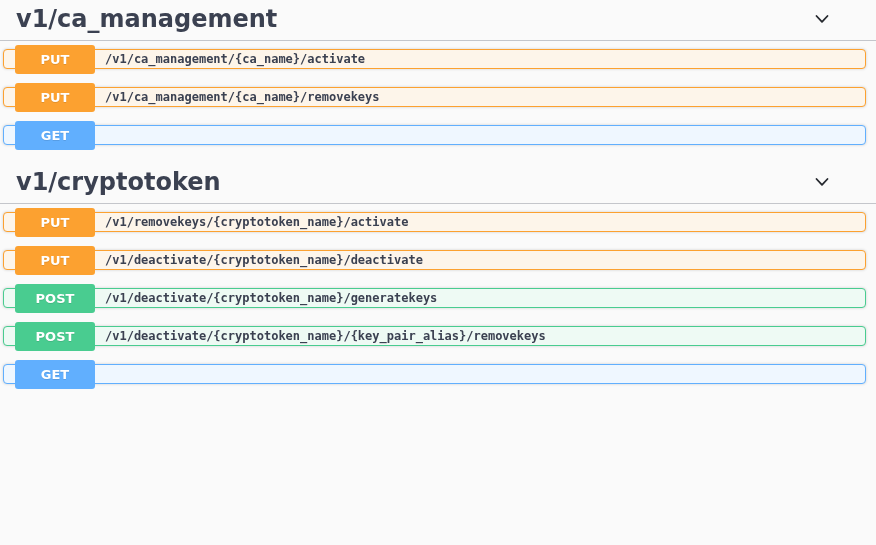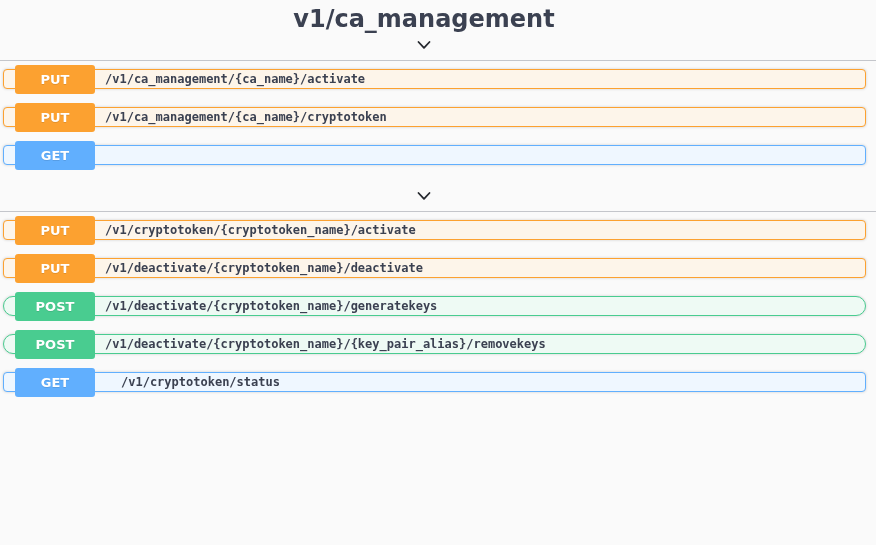--- a/index.html
+++ b/index.html
@@ -18,21 +18,20 @@
   
   .tag-section + .tag-section { margin-top: 6px; }
 
   .tag-header {
     display: flex;
     align-items: center;
     justify-content: space-between;
     padding: 3px 44px 5px 16px;
     border-bottom: 1px solid rgba(59, 65, 81, 0.28);
     cursor: pointer;
-    flex-direction: column;
   }
   .tag-title {
     margin: 0;
     font-family: "DejaVu Sans", sans-serif;
     font-size: 24px;
     font-weight: 700;
     line-height: 32px;
     color: var(--text, #3b4151);
   }
   .toggle-btn {
@@ -55,21 +54,21 @@
     height: 20px;
     margin-bottom: 18px;
     border: 1px solid #ccc;
     border-radius: 4px;
     box-shadow: 0 0 3px rgba(0, 0, 0, 0.18);
     padding-left: 11px;
     cursor: pointer;
   }
   .op-row.method-put  { background: var(--put_bg, #fdf5ea);  border-color: var(--put, #fca130); }
   .op-row.method-get  { background: var(--get_bg, #eff7ff);  border-color: var(--get, #61affe); gap: 16px; }
-  .op-row.method-post { background: var(--post_bg, #eefaf4); border-color: var(--post, #49cc90); border-radius: 17px; }
+  .op-row.method-post { background: var(--post_bg, #eefaf4); border-color: var(--post, #49cc90); }
 
   .method-badge {
     min-width: 80px;
     height: 29px;
     display: flex;
     align-items: center;
     justify-content: center;
     border-radius: 3px;
     font-family: "DejaVu Sans", sans-serif;
     font-size: 13px;
@@ -106,58 +105,58 @@
       </button>
     </div>
     <div class="ops">
   <div class="op-row method-put">
     <span class="method-badge">PUT</span>
     <span class="op-path">/v1/ca_management/{ca_name}/activate</span>
   </div>
 
   <div class="op-row method-put">
     <span class="method-badge">PUT</span>
-    <span class="op-path">/v1/ca_management/{ca_name}/cryptotoken</span>
+    <span class="op-path">/v1/ca_management/{ca_name}/removekeys</span>
   </div>
 
   <div class="op-row method-get">
     <span class="method-badge">GET</span>
   </div>
 </div>
   </section>
 
   <section class="tag-section">
     <div class="tag-header">
+      <h3 class="tag-title">v1/cryptotoken</h3>
       <button class="toggle-btn">
         <svg class="chevron" width="20" height="20" viewBox="0 0 20 20" aria-hidden="true">
           <path d="M4.5 7 L10 12.8 L15.5 7" fill="none" stroke="currentColor" stroke-width="1.8" stroke-linecap="round" stroke-linejoin="round"></path>
         </svg>
       </button>
     </div>
     <div class="ops">
   <div class="op-row method-put">
     <span class="method-badge">PUT</span>
-    <span class="op-path">/v1/cryptotoken/{cryptotoken_name}/activate</span>
+    <span class="op-path">/v1/removekeys/{cryptotoken_name}/activate</span>
   </div>
 
   <div class="op-row method-put">
     <span class="method-badge">PUT</span>
     <span class="op-path">/v1/deactivate/{cryptotoken_name}/deactivate</span>
   </div>
 
   <div class="op-row method-post">
     <span class="method-badge">POST</span>
     <span class="op-path">/v1/deactivate/{cryptotoken_name}/generatekeys</span>
   </div>
 
   <div class="op-row method-post">
     <span class="method-badge">POST</span>
     <span class="op-path">/v1/deactivate/{cryptotoken_name}/{key_pair_alias}/removekeys</span>
   </div>
 
   <div class="op-row method-get">
     <span class="method-badge">GET</span>
-    <span class="op-path">/v1/cryptotoken/status</span>
   </div>
 </div>
   </section>
 </div>
 </div>
 
 </body></html>

